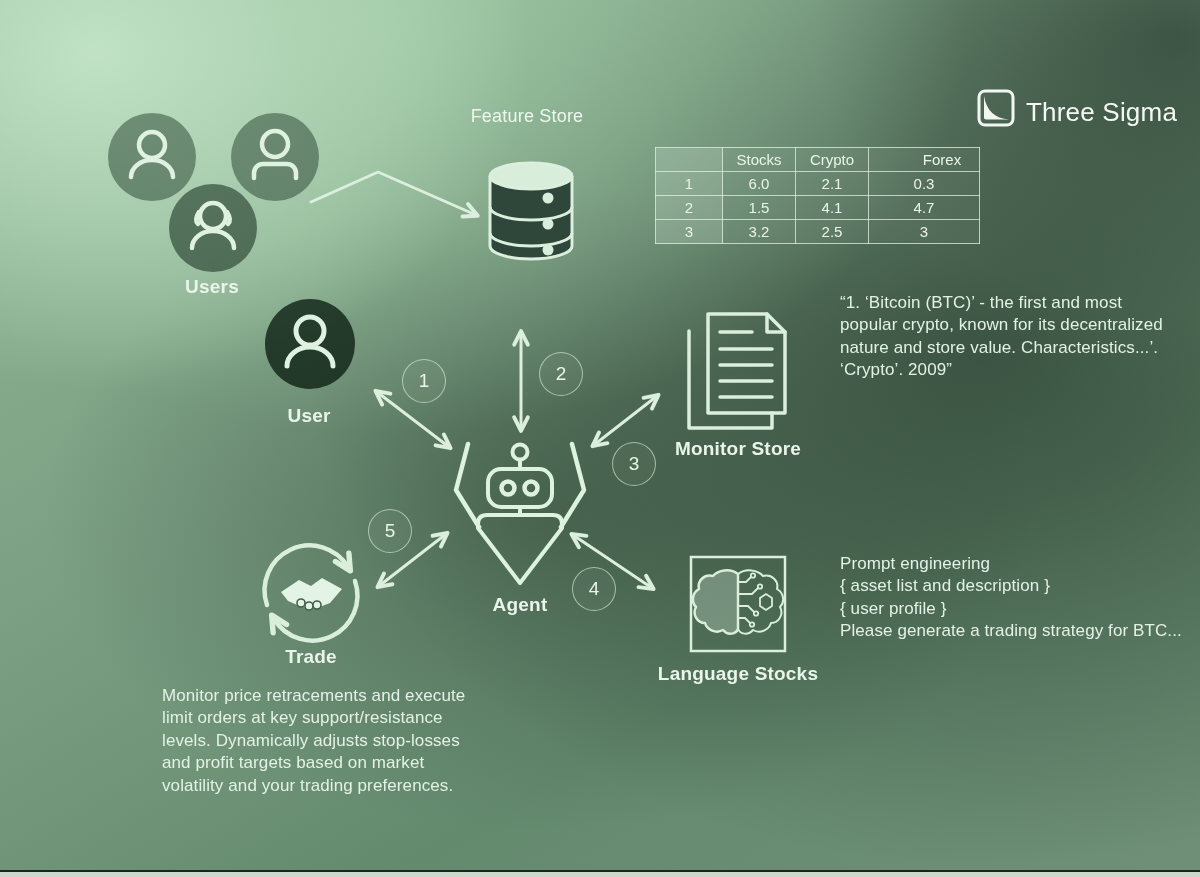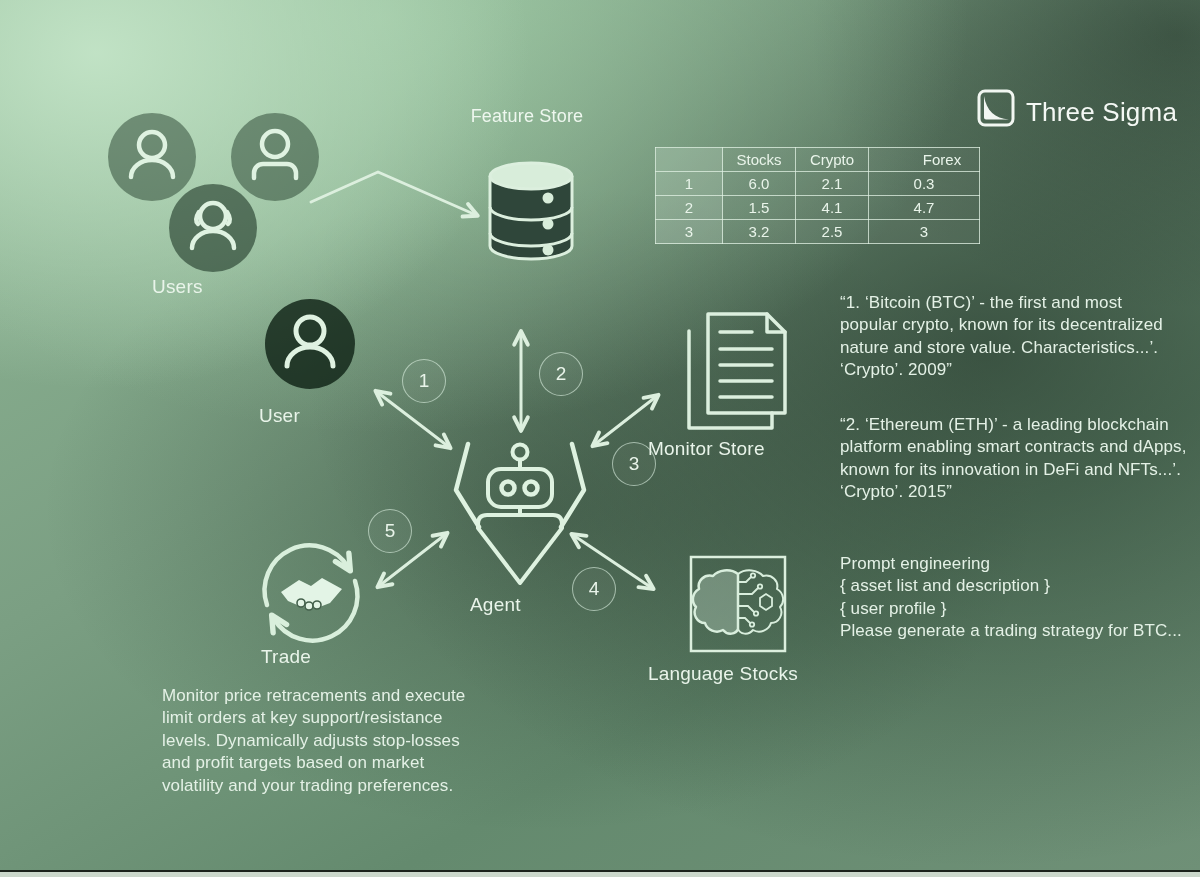--- a/index.html
+++ b/index.html
@@ -9,21 +9,21 @@
     background:
       radial-gradient(620px 480px at 8% 6%, rgba(195,228,199,0.95), rgba(195,228,199,0) 70%),
       radial-gradient(900px 640px at 32% 2%, rgba(160,202,166,0.85), rgba(160,202,166,0) 65%),
       radial-gradient(1000px 760px at 82% 40%, rgba(28,44,34,0.62), rgba(28,44,34,0) 68%),
       radial-gradient(560px 420px at 98% 4%, rgba(30,46,36,0.55), rgba(30,46,36,0) 65%),
       radial-gradient(800px 520px at 45% 58%, rgba(40,60,46,0.45), rgba(40,60,46,0) 62%),
       linear-gradient(150deg,#8fb795 0%,#7b9f83 40%,#648a6e 70%,#6f9077 100%);
   }
   .abs{position:absolute;}
   .label{
-    color:#e9f4ea;font-size:19px;font-weight:400;text-align:left;letter-spacing:.2px;
+    color:#e9f4ea;font-size:19px;font-weight:700;text-align:center;letter-spacing:.2px;
   }
   .para{
     color:#e4f1e6;font-size:17px;line-height:1.32;font-weight:400;letter-spacing:.1px;
   }
   .title-text{color:#eef7ef;font-size:18px;font-weight:500;letter-spacing:.2px;}
   .step{
     position:absolute;width:42px;height:42px;border-radius:50%;
     border:1.5px solid rgba(222,242,226,0.6);background:rgba(255,255,255,0.04);
     color:#e9f4ea;font-size:19px;font-weight:500;
     display:flex;align-items:center;justify-content:center;
@@ -234,21 +234,20 @@
       <span>3</span>
     </div>
   <div class="step" style="left:572px;top:567px">
       <span>4</span>
     </div>
   <div class="step" style="left:368px;top:509px">
       <span>5</span>
     </div>
 
   <div class="abs para" style="left:840px;top:292px;width:342px">“1. ‘Bitcoin (BTC)’ - the first and most popular crypto, known for its decentralized nature and store value. Characteristics...’. ‘Crypto’. 2009”</div>
-  <div class="abs para" style="left:840px;top:414px;width:348px">“2. ‘Ethereum (ETH)’ - a leading blockchain platform enabling smart contracts and dApps, known for its innovation in DeFi and NFTs...’. ‘Crypto’. 2015”</div>
   <div class="abs para" style="left:162px;top:685px;width:325px">Monitor price retracements and execute limit orders at key support/resistance levels. Dynamically adjusts stop-losses and profit targets based on market volatility and your trading preferences.</div>
 
   <div class="abs para" style="left:840px;top:553px;width:348px">
     <div>Prompt engineering</div>
     <div>{ asset list and description }</div>
     <div>{ user profile }</div>
     <div>Please generate a trading strategy for BTC...</div>
   </div>
 
   <div class="bottom-strip"></div>

